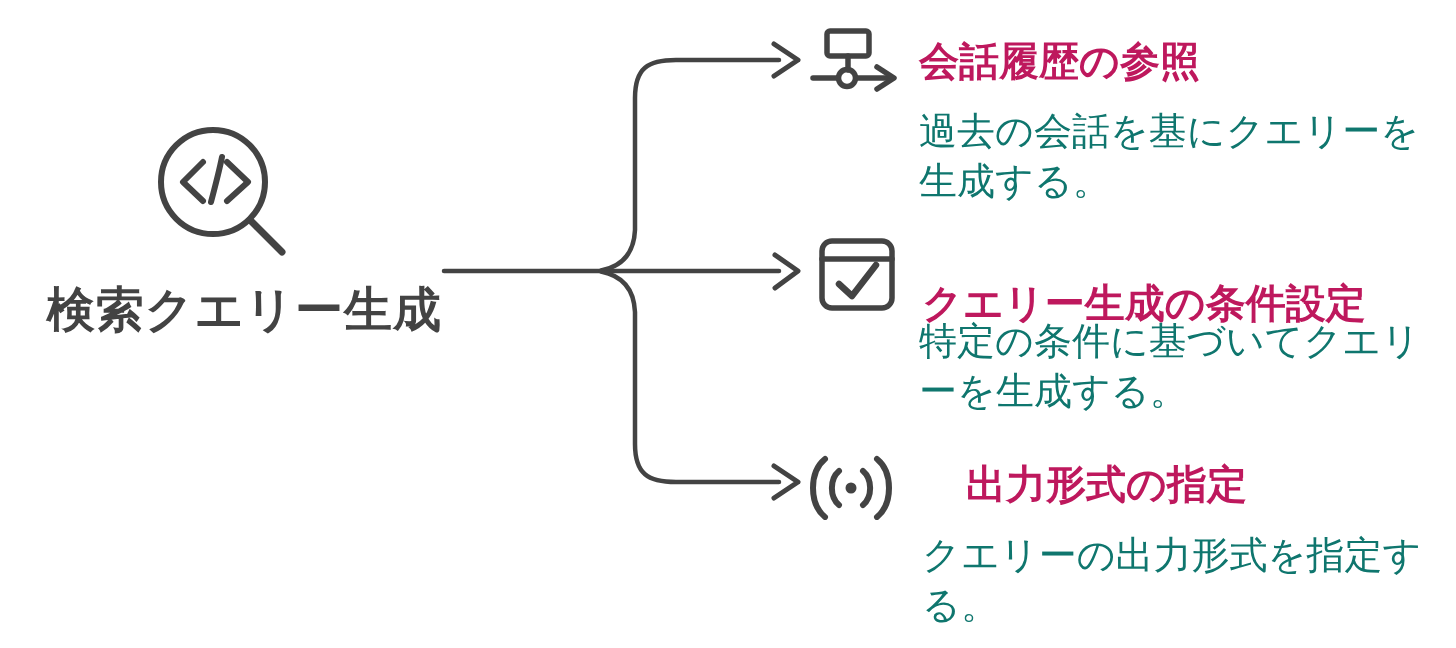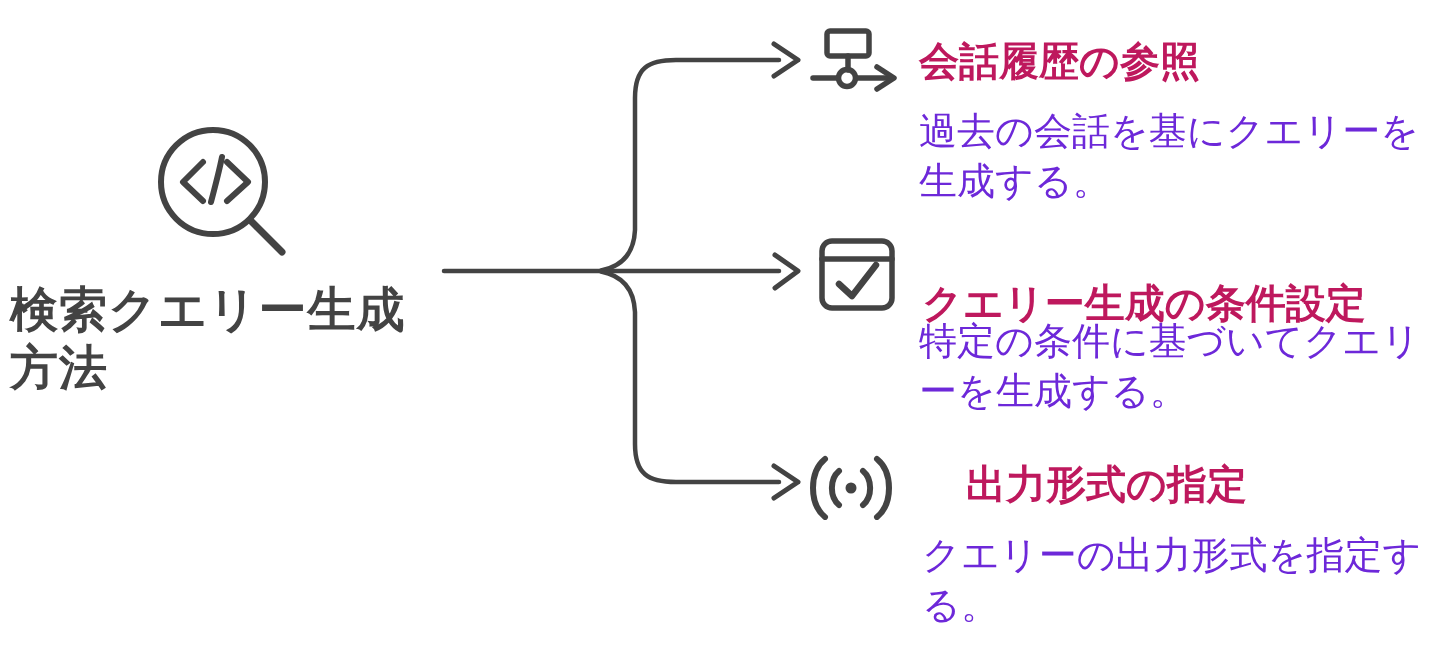--- a/index.html
+++ b/index.html
@@ -16,41 +16,41 @@
     overflow: hidden;
     color: #434343;
   }
   .abs { position: absolute; }
 
   
   .central-title {
     left: 10px;
     top: 281px;
     width: 432px;
-    text-align: left;
+    text-align: right;
     font-size: 48px;
     font-weight: 700;
     line-height: 58px;
     color: #434343;
     letter-spacing: 1px;
   }
 
   
   .branch-title {
     font-size: 40px;
     font-weight: 700;
     line-height: 44px;
     color: #be185d;
     white-space: nowrap;
   }
   .branch-desc {
     font-size: 38px;
     font-weight: 400;
     line-height: 50px;
-    color: #6d28d9;
+    color: #0f766e;
     width: 510px;
     line-break: anywhere;
   }
 
   svg { display: block; }
   .stroke {
     fill: none;
     stroke: #434343;
     stroke-linecap: round;
     stroke-linejoin: round;
@@ -64,21 +64,20 @@
   <svg class="abs" style="left:145px; top:122px;" width="160" height="140" viewBox="0 0 160 140" aria-hidden="true">
     <circle class="stroke" cx="68" cy="60" r="52" stroke-width="6"></circle>
     <path class="stroke" d="M105 98 L137 130" stroke-width="7"></path>
     <path class="stroke" d="M58 40 L38 60 L58 79" stroke-width="6"></path>
     <path class="stroke" d="M77 35 C74 50 70 65 66 80" stroke-width="6"></path>
     <path class="stroke" d="M82 40 L103 60 L82 79" stroke-width="6"></path>
   </svg>
 
   <div class="abs central-title">
     <div>検索クエリー生成</div>
-    <div>方法</div>
   </div>
 
   <svg class="abs" style="left:0; top:0;" width="1456" height="648" viewBox="0 0 1456 648" aria-hidden="true">
 
     <path class="stroke" d="M444 271 L779 271" stroke-width="4.5"></path>
     <path class="stroke" d="M775 255 L798 271 L775 288" stroke-width="5"></path>
 
     <path class="stroke" d="M601 270.5 C624 266 634 252 635 230 L635 98 C635 68 648 60 676 60 L779 60" stroke-width="4.5"></path>
     <path class="stroke" d="M774 44 L798 60 L774 76" stroke-width="5"></path>
 

